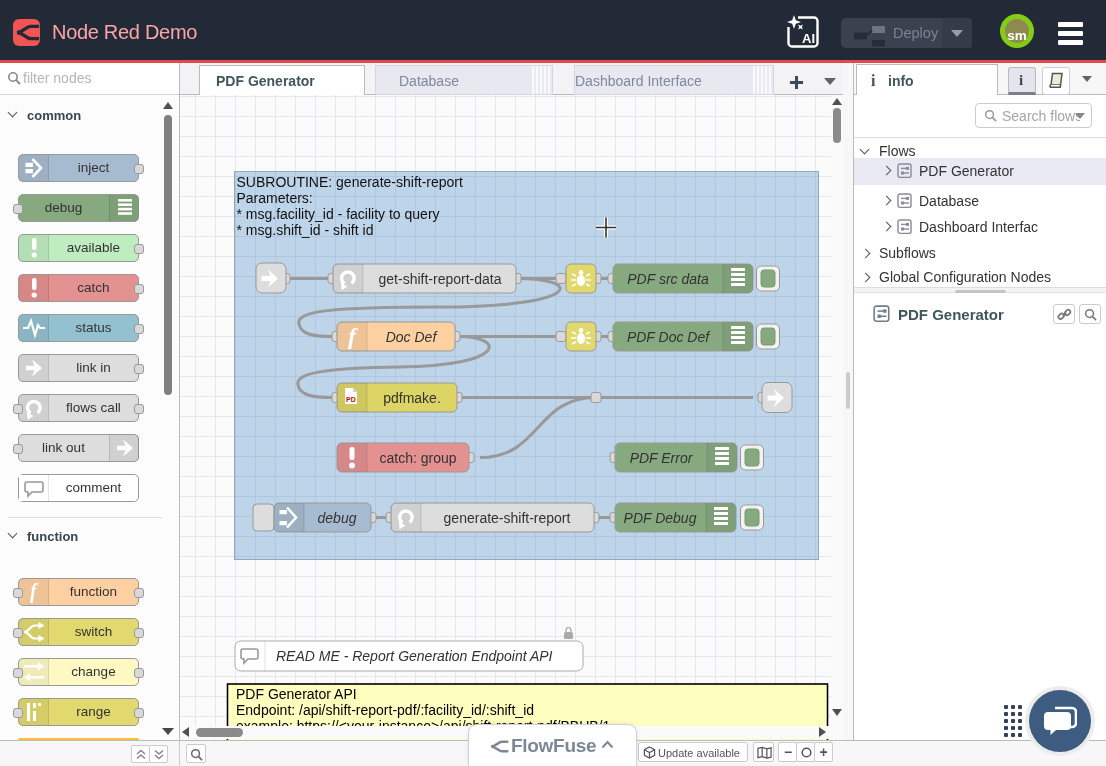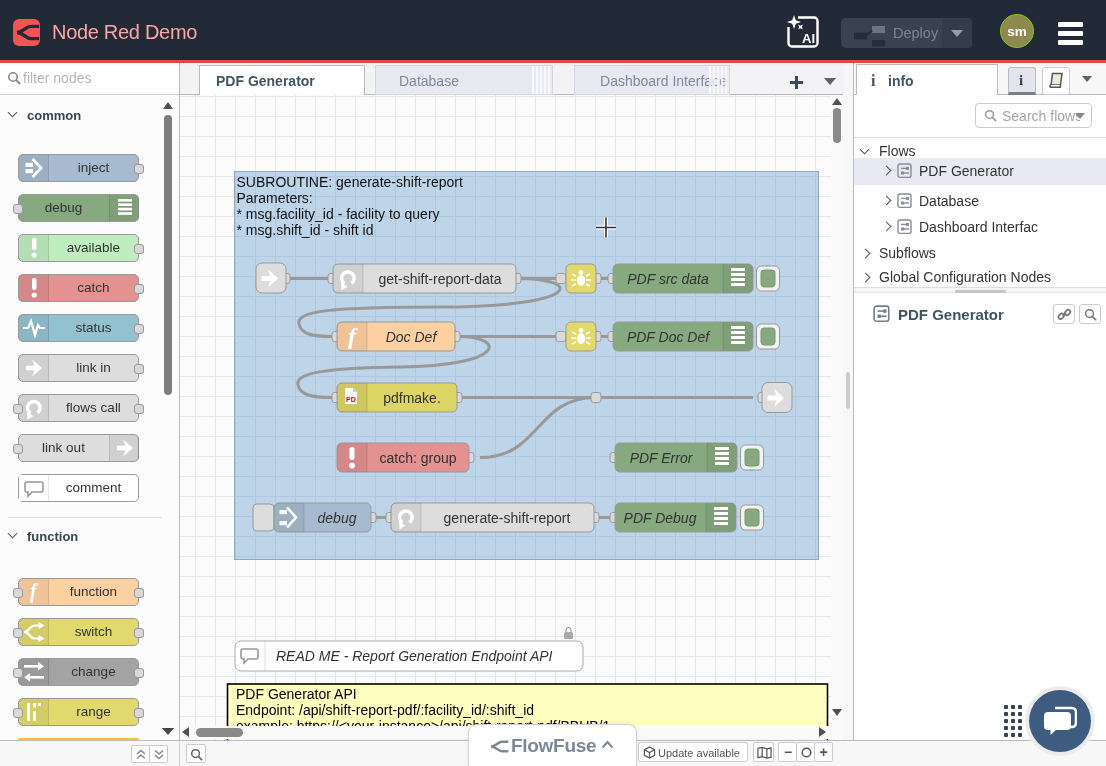--- a/index.html
+++ b/index.html
@@ -8,21 +8,21 @@
   .abs { position:absolute; }
 
   
   #header { position:absolute; left:0; top:0; width:1106px; height:60px; background:#222937; }
   #redline { position:absolute; left:0; top:60px; width:1106px; height:3px; background:#e1494b; }
   #title { position:absolute; left:52px; top:21px; font-size:20px; color:#fca5a5; letter-spacing:-0.3px; }
   #logo { position:absolute; left:13px; top:19px; width:27px; height:27px; background:#f05453; border-radius:6px; }
   #deploy { position:absolute; left:841px; top:18px; width:131px; height:30px; background:#3a4250; border-radius:5px; }
   #deploy .txt { position:absolute; left:52px; top:7px; font-size:14.5px; color:#7c8494; }
   #deploy .caret { position:absolute; left:110px; top:12px; width:0; height:0; border-left:6px solid transparent; border-right:6px solid transparent; border-top:7px solid #969ca8; }
-  #avatar { position:absolute; left:1000px; top:14px; width:34px; height:34px; border-radius:50%; background:#8e894e; border:1px solid #84cc16; color:#fff; font-size:13.5px; font-weight:bold; text-align:center; line-height:33px; }
+  #avatar { position:absolute; left:1000px; top:14px; width:34px; height:34px; border-radius:50%; background:#8e894e; border:5px solid #84cc16; color:#fff; font-size:13.5px; font-weight:bold; text-align:center; line-height:33px; }
   #burger div { position:absolute; left:1058px; width:25px; height:5px; background:#fff; border-radius:1px; }
 
   
   #palette { position:absolute; left:0; top:63px; width:180px; height:677px; background:#fcfcfc; border-right:1px solid #bbb; overflow:hidden; }
   #pal-search { position:absolute; left:0; top:0; width:179px; height:32px; background:#fff; border-bottom:1px solid #d3d3d3; }
   #pal-search .ph { position:absolute; left:23px; top:7px; color:#b5b5b5; font-size:14px; }
   .pal-cat { position:absolute; left:0; width:179px; font-size:13px; font-weight:bold; color:#37474f; }
   .pal-chev { position:absolute; left:9px; width:9px; height:9px; border-right:2px solid #666; border-bottom:2px solid #666; }
   .pnode { position:absolute; left:18px; width:121px; height:28px; border:1px solid #999; border-radius:5px; font-size:13.5px; color:#333; }
   .pnode .icon { position:absolute; top:0; width:30px; height:26px; background:rgba(0,0,0,0.06); }
@@ -254,21 +254,21 @@
               <path d="M19.5,3 l6,3.5 -6,3.5 z"></path>
               <path d="M19.5,16 l6,3.5 -6,3.5 z"></path>
             </g>
           </svg>
       </div>
       <div class="lbl" style="left:30px;width:89px">switch</div>
       <div class="port" style="left:-6px"></div>
       <div class="port" style="right:-6px"></div>
     </div>
 
-    <div class="pnode" style="top:595px;background:#a3a3a3">
+    <div class="pnode" style="top:595px;background:#fef9c3">
       <div class="icon" style="left:0;border-right:1px solid rgba(0,0,0,0.1)">
         <svg width="30" height="26" viewBox="0 0 30 26">
             <g fill="#fff">
               <rect x="5" y="6" width="14" height="2.6"></rect>
               <path d="M19,3 l6,4.3 -6,4.3 z"></path>
               <rect x="11" y="17" width="14" height="2.6"></rect>
               <path d="M11,14 l-6,4.3 6,4.3 z"></path>
             </g>
           </svg>
       </div>
@@ -298,21 +298,21 @@
   <div id="pal-sb">
     <div class="abs" style="left:1px;top:7px;width:0;height:0;border-left:5.5px solid transparent;border-right:5.5px solid transparent;border-bottom:7px solid #505050"></div>
     <div class="thumb" style="top:20px;height:280px"></div>
     <div class="abs" style="left:0px;top:633px;width:0;height:0;border-left:6px solid transparent;border-right:6px solid transparent;border-top:7.5px solid #484848"></div>
   </div>
 </div>
 
 <div id="tabbar">
   <div class="wtab active" style="left:19px;width:166px;padding-left:16px;">PDF Generator</div>
   <div class="wtab inactive" style="left:195px;width:178px;padding-left:23px;">Database<div style="position:absolute;right:0;top:0;width:20px;height:30px;background:repeating-linear-gradient(90deg, rgba(255,255,255,0.75) 0 2px, rgba(240,240,246,0.2) 2px 4px)"></div></div>
-  <div class="wtab inactive" style="left:394px;width:156px;padding-left:23px;text-align:center;">Dashboard Interface<div style="position:absolute;right:0;top:0;width:20px;height:30px;background:repeating-linear-gradient(90deg, rgba(255,255,255,0.75) 0 2px, rgba(240,240,246,0.2) 2px 4px)"></div></div>
+  <div class="wtab inactive" style="left:394px;width:200px;">Dashboard Interface<div style="position:absolute;right:0;top:0;width:20px;height:30px;background:repeating-linear-gradient(90deg, rgba(255,255,255,0.75) 0 2px, rgba(240,240,246,0.2) 2px 4px)"></div></div>
   <svg class="abs" style="left:609px;top:12px" width="15" height="15" viewBox="0 0 16 16">
       <path d="M8,1 V15 M1,8 H15" stroke="#3f4b5a" stroke-width="3.2"></path>
     </svg>
   <div class="abs" style="left:644px;top:15px;width:0;height:0;border-left:6px solid transparent;border-right:6px solid transparent;border-top:7px solid #5a6570;"></div>
 </div>
 
 <div id="canvas">
   <svg width="663" height="645" viewBox="180 95 663 645" font-family="Liberation Sans, sans-serif">
 
     <rect x="234.5" y="171.5" width="584" height="388" fill="rgba(66,133,195,0.33)" stroke="#91a8bf" stroke-width="1"></rect>

